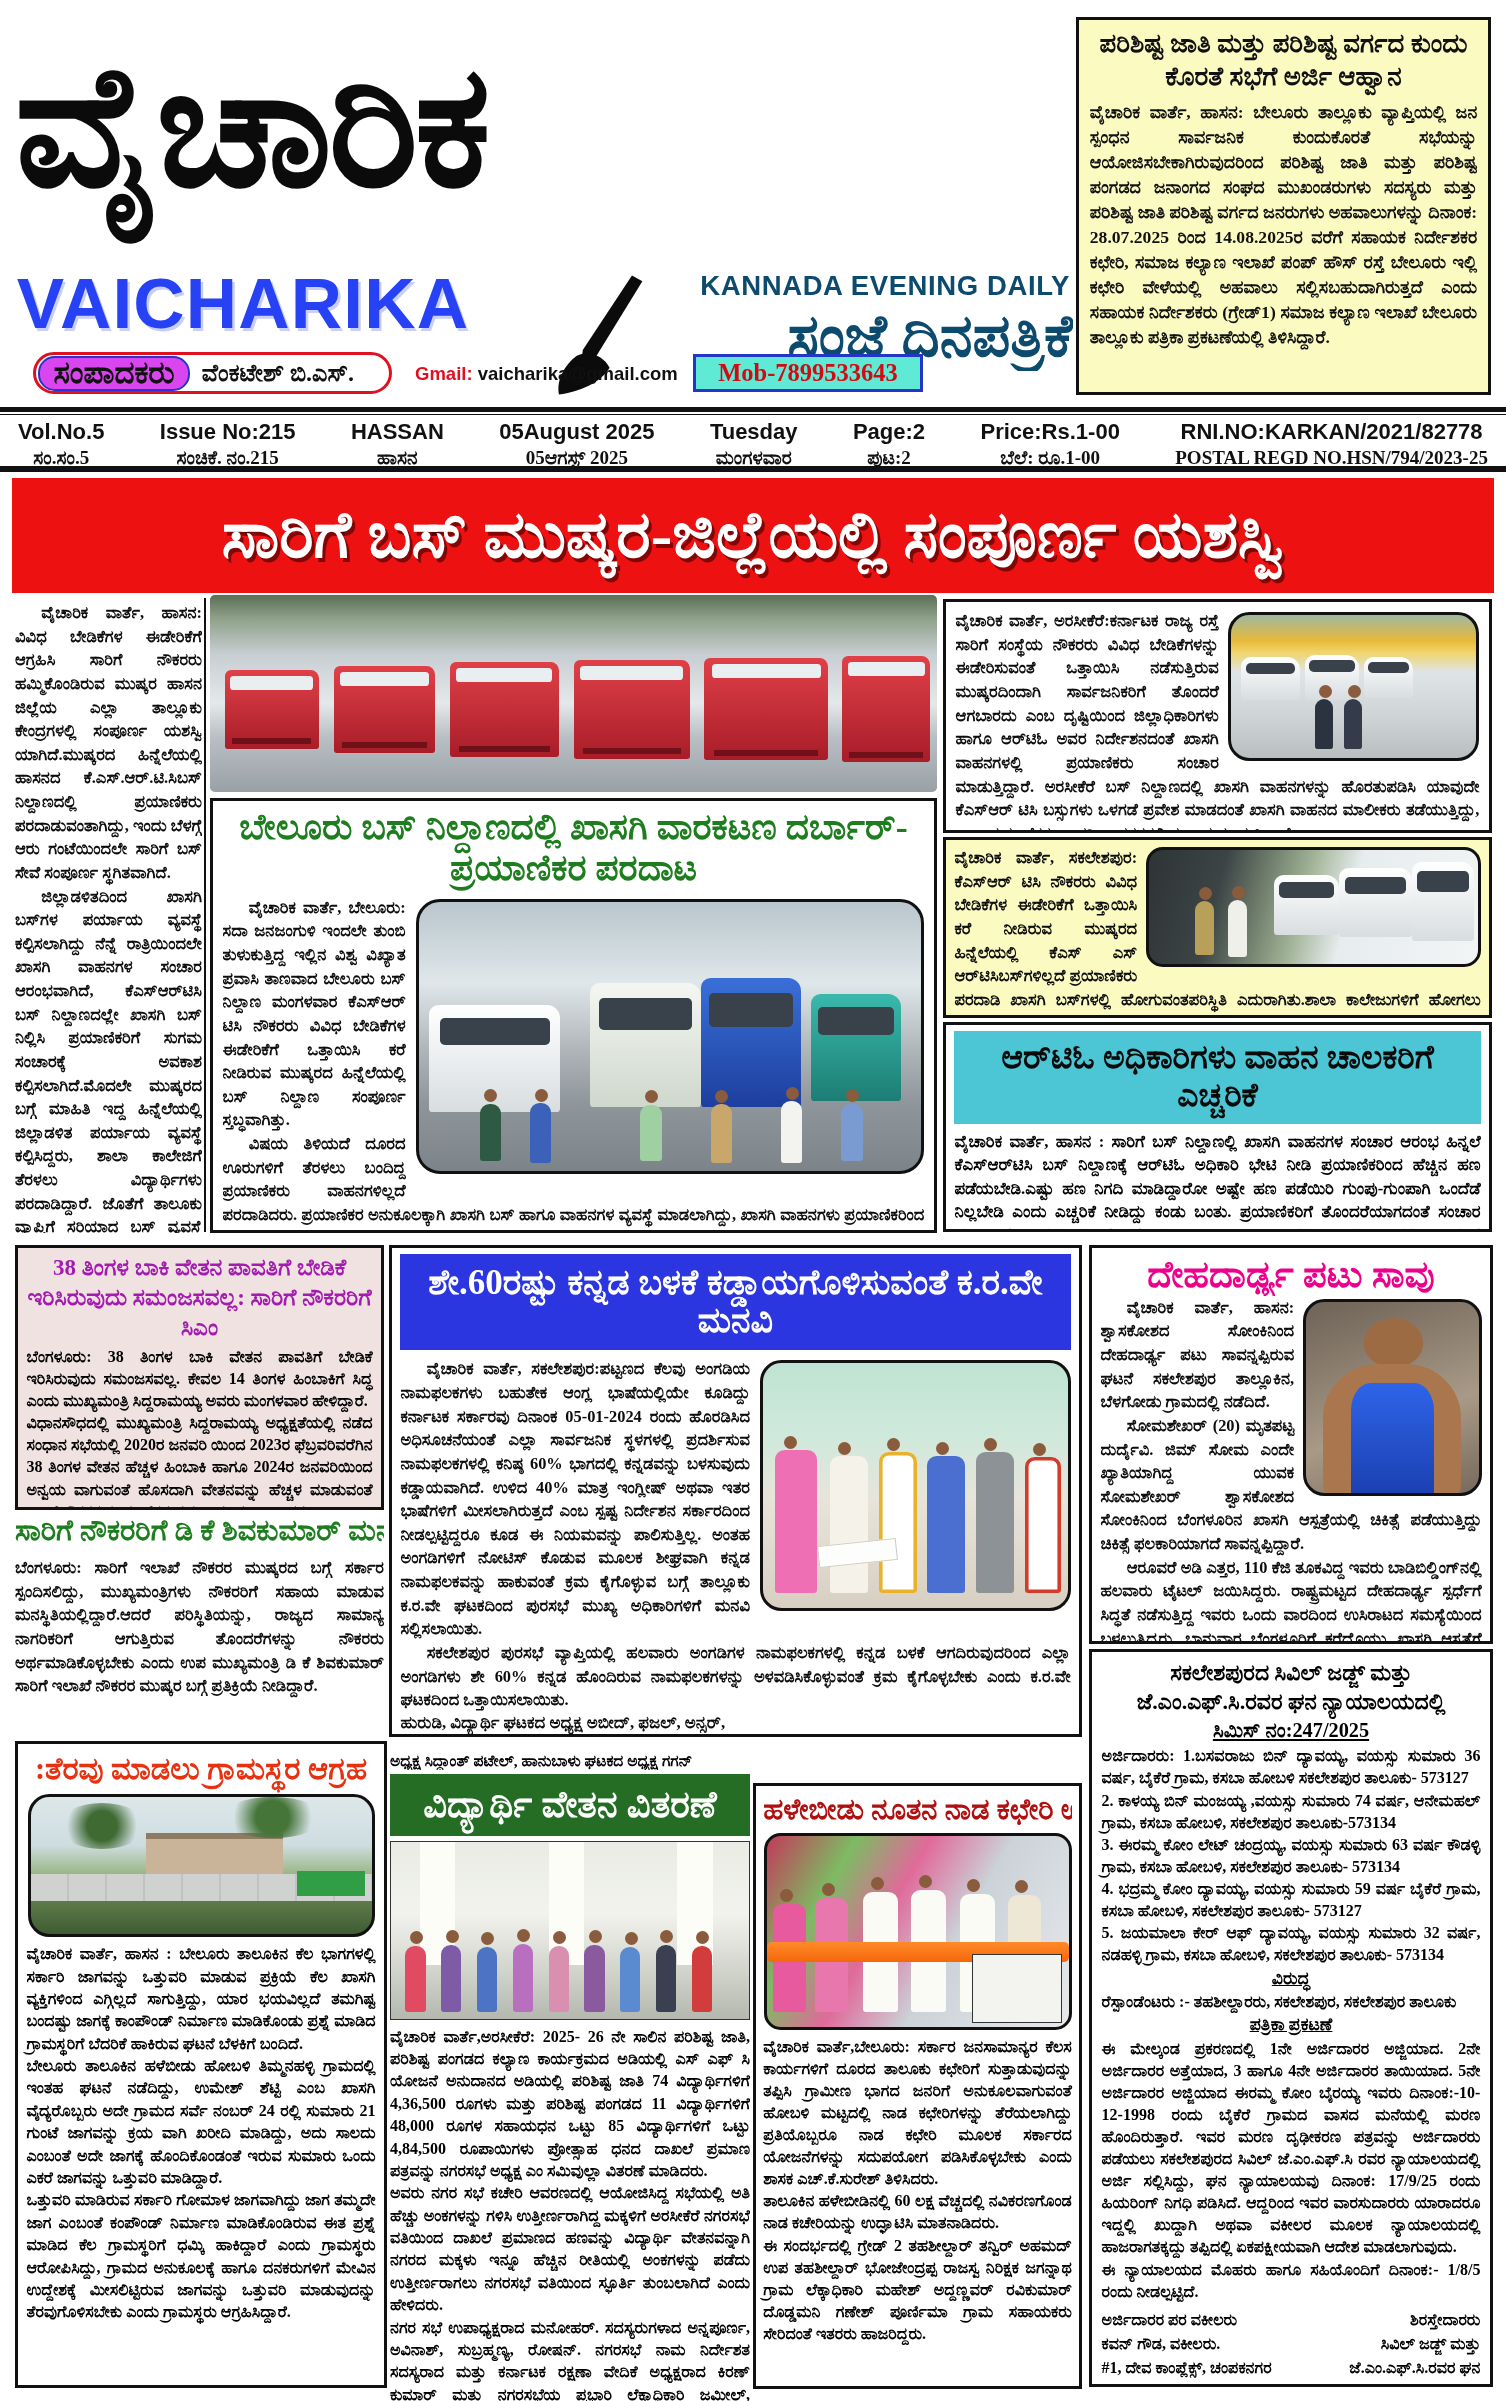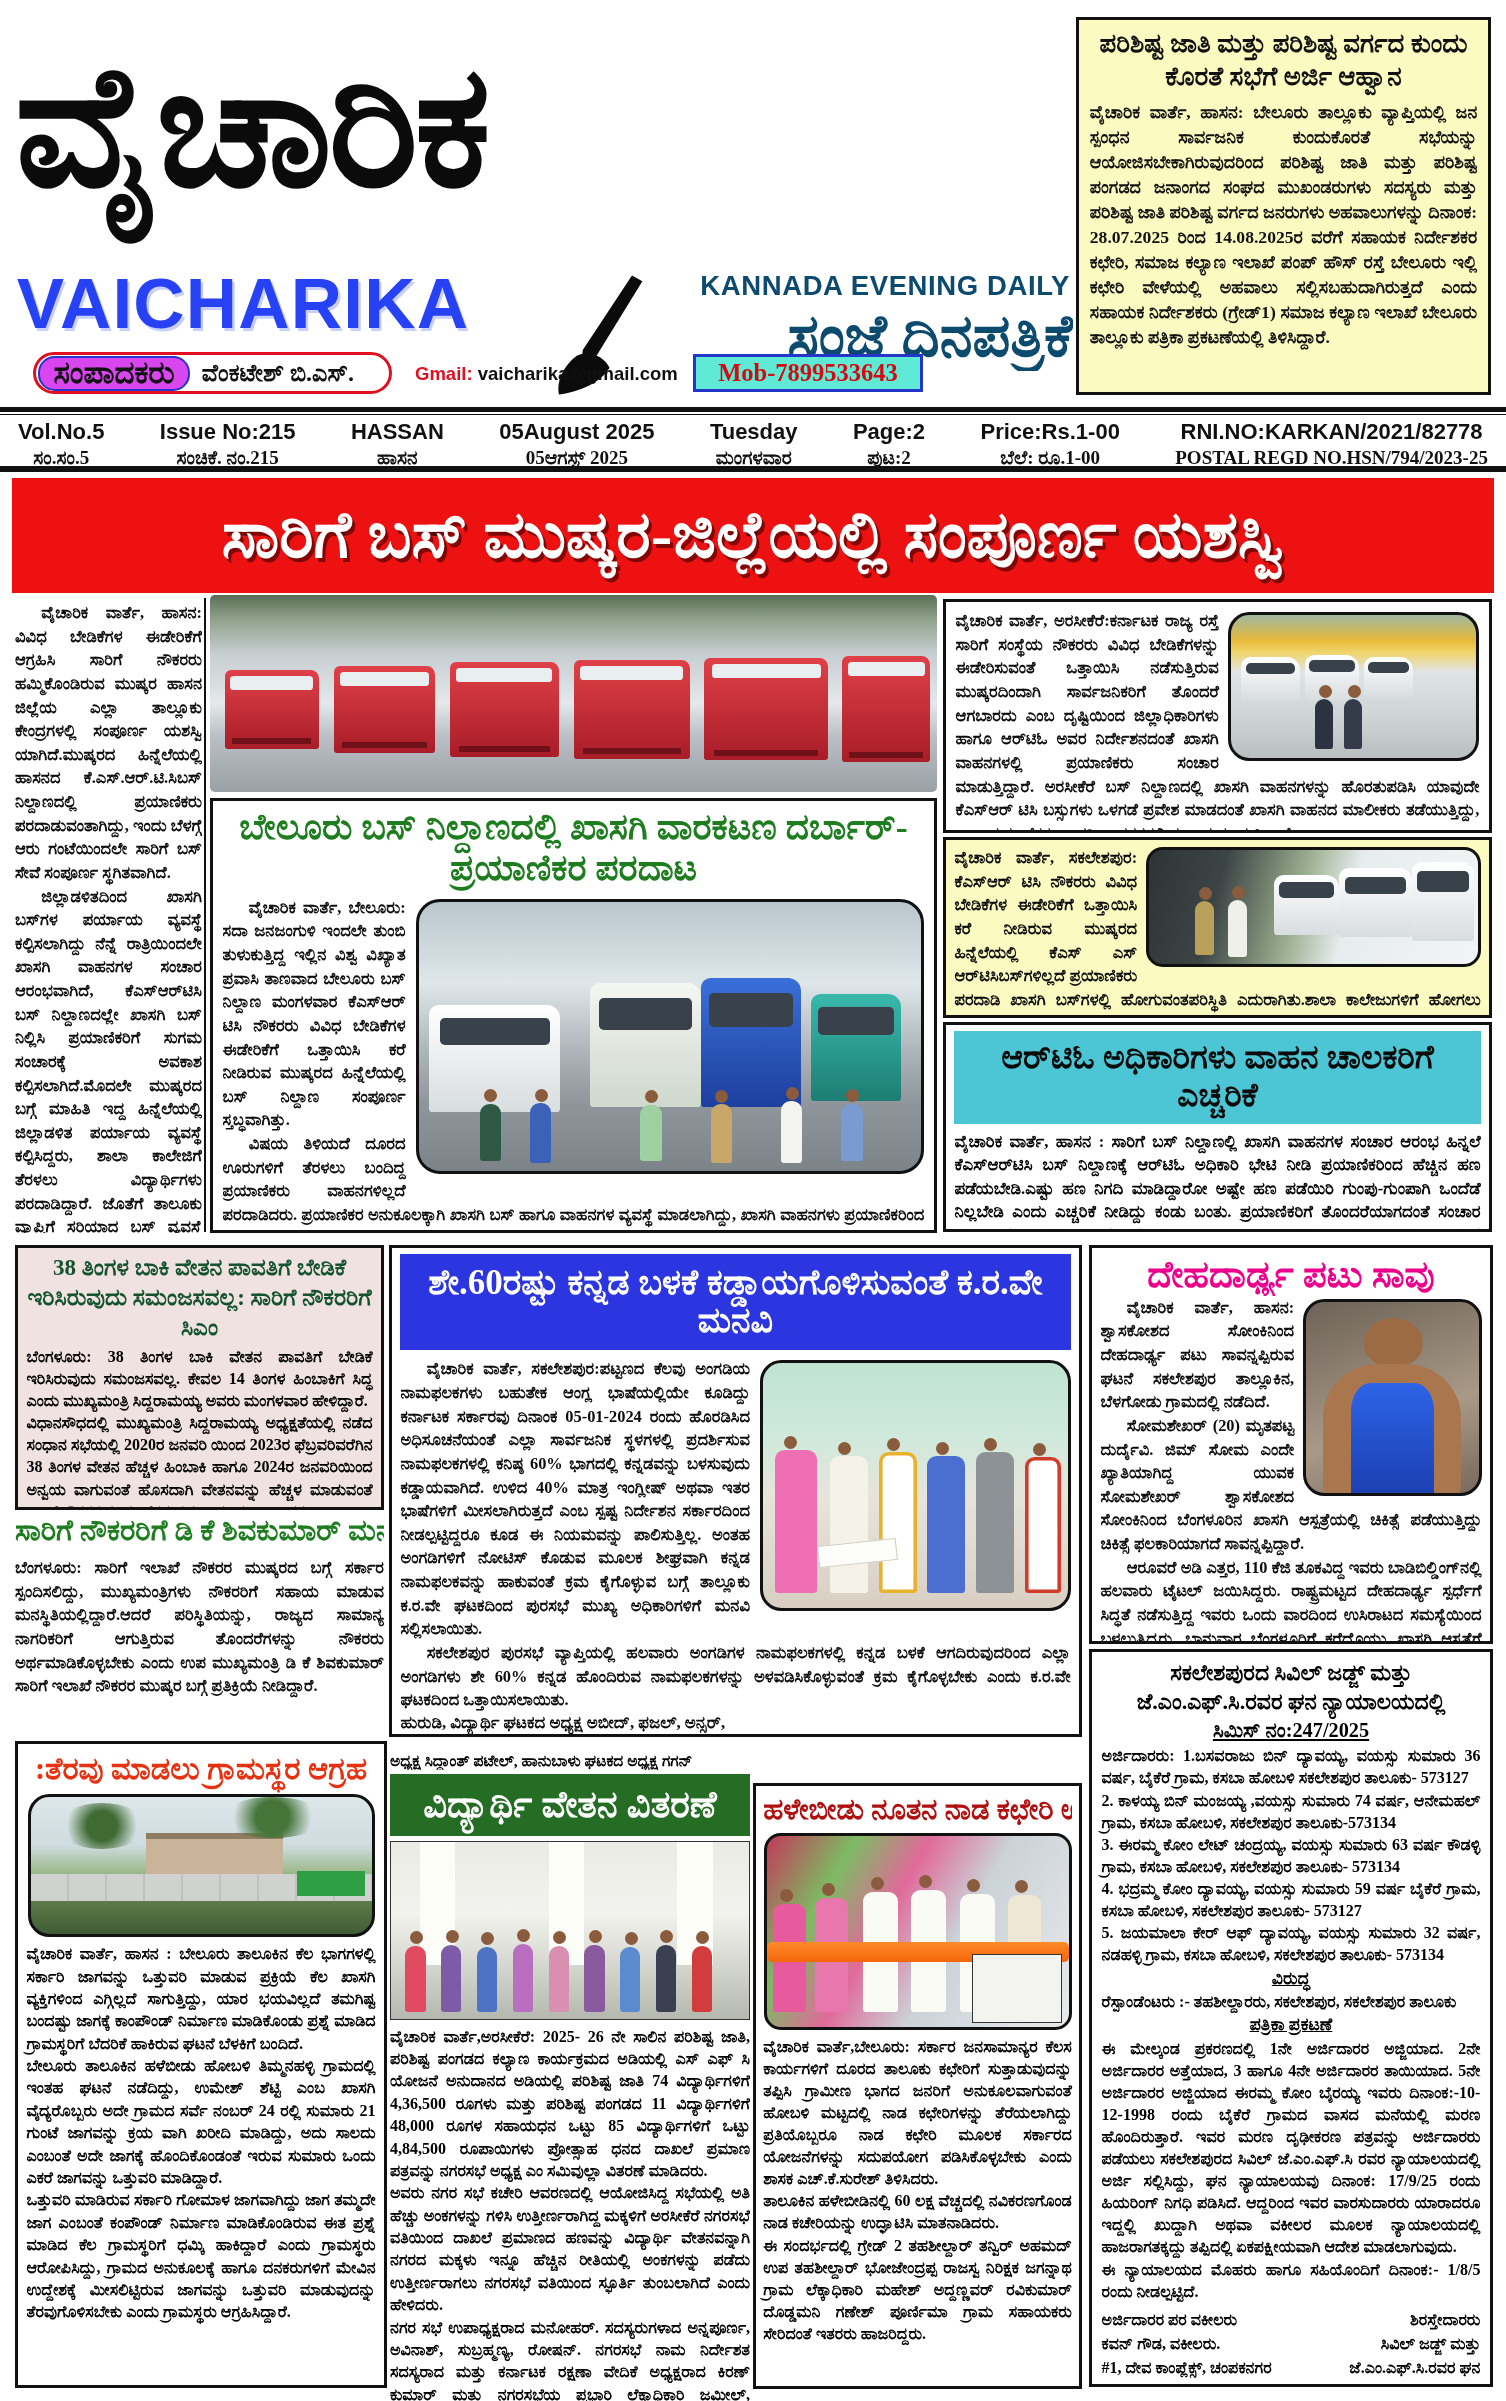--- a/index.html
+++ b/index.html
@@ -62,21 +62,21 @@
   #ars-box { left:943px; top:599px; width:549px; height:234px; padding:7.2px 9.6px; overflow:hidden; }
   #ars-photo { position:relative; float:right; width:251px; height:149px; border:3.6px solid #111; border-radius:21.5px; margin:2.4px 0 4.8px 9.6px; }
   #sak-box { left:943px; top:837px; width:549px; height:181px; padding:6px 8.4px; background:#fbfac1; overflow:hidden; }
   #sak-photo { position:relative; float:right; width:335px; height:120px; border:3px solid #111; border-radius:16.7px; margin:1.2px 0 3.6px 8.4px; }
 
   #rto-box { left:943px; top:1022px; width:549px; height:210px; padding:6px 8.4px; overflow:hidden; }
   #rto-head { background:#4cc5d4; color:#0b0b0b; font-size:33px; font-weight:900; text-align:center; padding:8.4px 3.6px; }
   #rto-body { margin-top:6px; font-size:16.7px; line-height:1.4; font-weight:600; overflow:hidden; height:129px; }
 
   #cm-box { left:15px; top:1245px; width:369px; height:265px; background:#f1e2e2; padding:4.8px 8.4px; overflow:hidden; }
-  #cm-head { font-size:23px; font-weight:900; text-align:center; line-height:1.3; color:#14532d; }
+  #cm-head { font-size:23px; font-weight:900; text-align:center; line-height:1.3; color:#a21caf; }
   #cm-body { margin-top:3.6px; font-size:16px; line-height:1.38; font-weight:600; }
   #dk-head { left:15px; top:1514px; width:369px; color:#1e7d1f; font-size:29px; font-weight:900; text-align:center; white-space:nowrap; overflow:hidden;}
   #dk-body { left:15px; top:1556px; width:369px; height:181px; overflow:hidden; }
 
   #krv-box { left:389px; top:1245px; width:693px; height:492px; padding:6px 8.4px; overflow:hidden; }
   #krv-head { background:#2b35e0; color:#fff; font-size:35px; font-weight:900; text-align:center; padding:9.6px 2.4px; line-height:1.1; }
   #krv-flow { margin-top:7.2px; height:395px; overflow:hidden; }
   #krv-photo { position:relative; float:right; width:311px; height:251px; border:3.6px solid #111; border-radius:21.5px; margin:2.4px 0 6px 9.6px; }
   .caption { font-size:16.7px; font-weight:800; line-height:1.35; }
 

